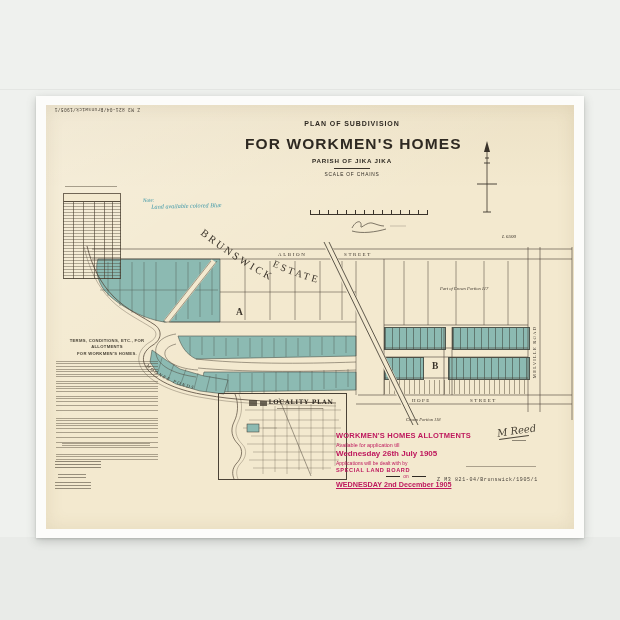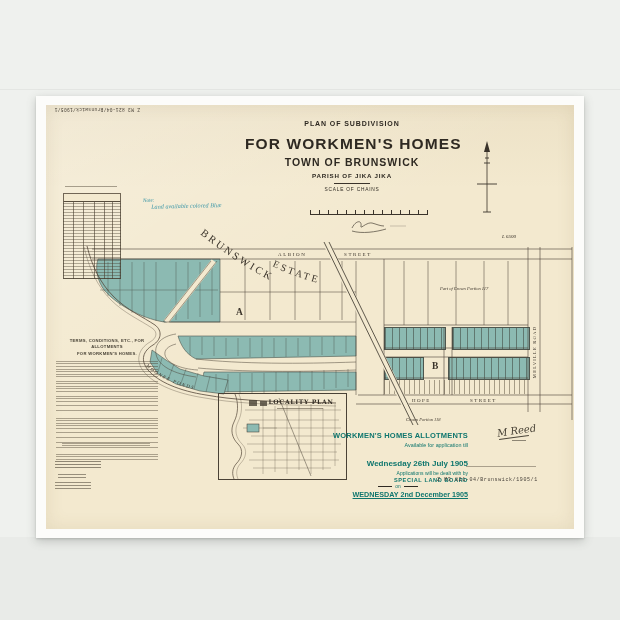--- a/index.html
+++ b/index.html
@@ -72,24 +72,24 @@
   .r2b{left:448px;top:357px;width:80px;height:21px;}
   .hatch{left:384px;top:380px;width:144px;height:14px;
      background:repeating-linear-gradient(to right,rgba(90,80,60,.5) 0 .7px,transparent .7px 5px);}
   
   .inset{left:218px;top:393px;width:127px;height:85px;border:.8px solid #4a4236;}
   .inset-title{position:absolute;left:40px;top:4px;width:84px;text-align:center;
      font-family:"DejaVu Serif",serif;font-weight:700;font-size:6.2px;letter-spacing:.6px;color:#352f27;}
   .inset-sub{position:absolute;left:58px;top:14px;width:46px;height:0;
      border-top:.6px solid rgba(70,60,45,.5);}
   
-  .notice{left:328px;top:431px;width:140px;text-align:right;color:#0f766e;}
+  .notice{left:336px;top:431px;width:140px;text-align:left;color:#be185d;}
   .no1{font-size:7.5px;font-weight:700;letter-spacing:.2px;white-space:nowrap;}
   .no2{font-size:5.4px;margin-top:1.5px;}
-  .no3{font-size:8px;font-weight:700;margin-top:11px;white-space:nowrap;}
+  .no3{font-size:8px;font-weight:700;margin-top:1px;white-space:nowrap;}
   .no4{font-size:5px;margin-top:2px;}
   .no5{font-size:5.6px;font-weight:700;letter-spacing:.6px;margin-top:1px;}
   .no6{display:flex;align-items:center;justify-content:center;gap:3px;margin-top:1.5px;font-size:4.8px;}
   .no6 .dash{width:14px;border-top:.7px solid #2f2a23;}
   .no7{font-size:7.2px;font-weight:700;margin-top:1px;text-decoration:underline;white-space:nowrap;}
   .sig2{left:497px;top:425px;font-family:"DejaVu Serif",serif;font-style:italic;
      font-size:10px;color:#4a4438;transform:rotate(-8deg);}
   .sig2-line{left:499px;top:437px;width:30px;border-top:.7px solid #4a4438;transform:rotate(-8deg);}
   .sig2-sub{left:512px;top:440px;width:14px;height:3px;
      background:repeating-linear-gradient(to bottom,rgba(74,68,56,.6) 0 .8px,transparent .8px 3px);}
@@ -198,21 +198,20 @@
   <text x="502" y="238" font-size="5" font-style="italic">L 6500</text>
   <text x="440" y="290" font-size="4.5" font-style="italic">Part of Crown Portion 117</text>
   <text x="406" y="421" font-size="4.5" font-style="italic">Crown Portion 118</text>
 </svg>
 
 <div class="abs stamp-top">Z M3 821-04/Brunswick/1905/1</div>
 
 <div class="abs titleblock">
   <div class="t-plan">PLAN OF SUBDIVISION</div>
   <div class="t-main">FOR WORKMEN'S HOMES</div>
-  <div class="t-town">TOWN OF BRUNSWICK</div>
   <div class="t-parish">PARISH OF JIKA JIKA</div>
   <div class="t-rule"></div>
   <div class="t-scale">SCALE OF CHAINS</div>
 </div>
 <div class="abs scalebar"></div>
 
 <div class="abs note">
   <div class="n1">Note:</div>
   <div class="n2">Land available colored Blue</div>
 </div>

